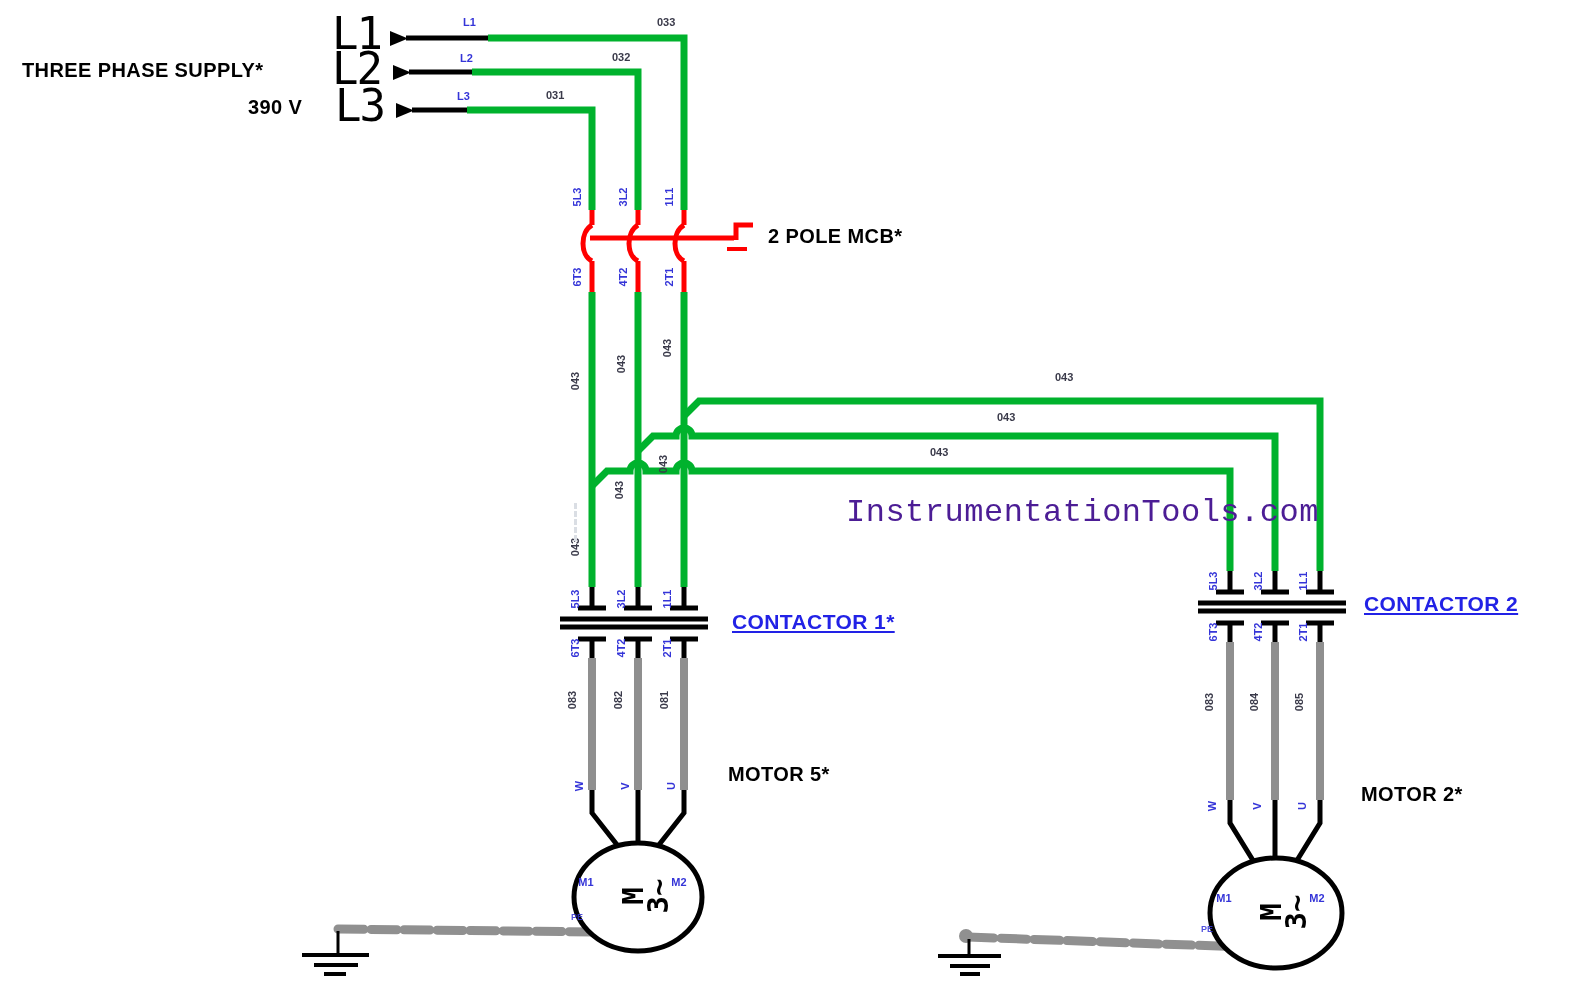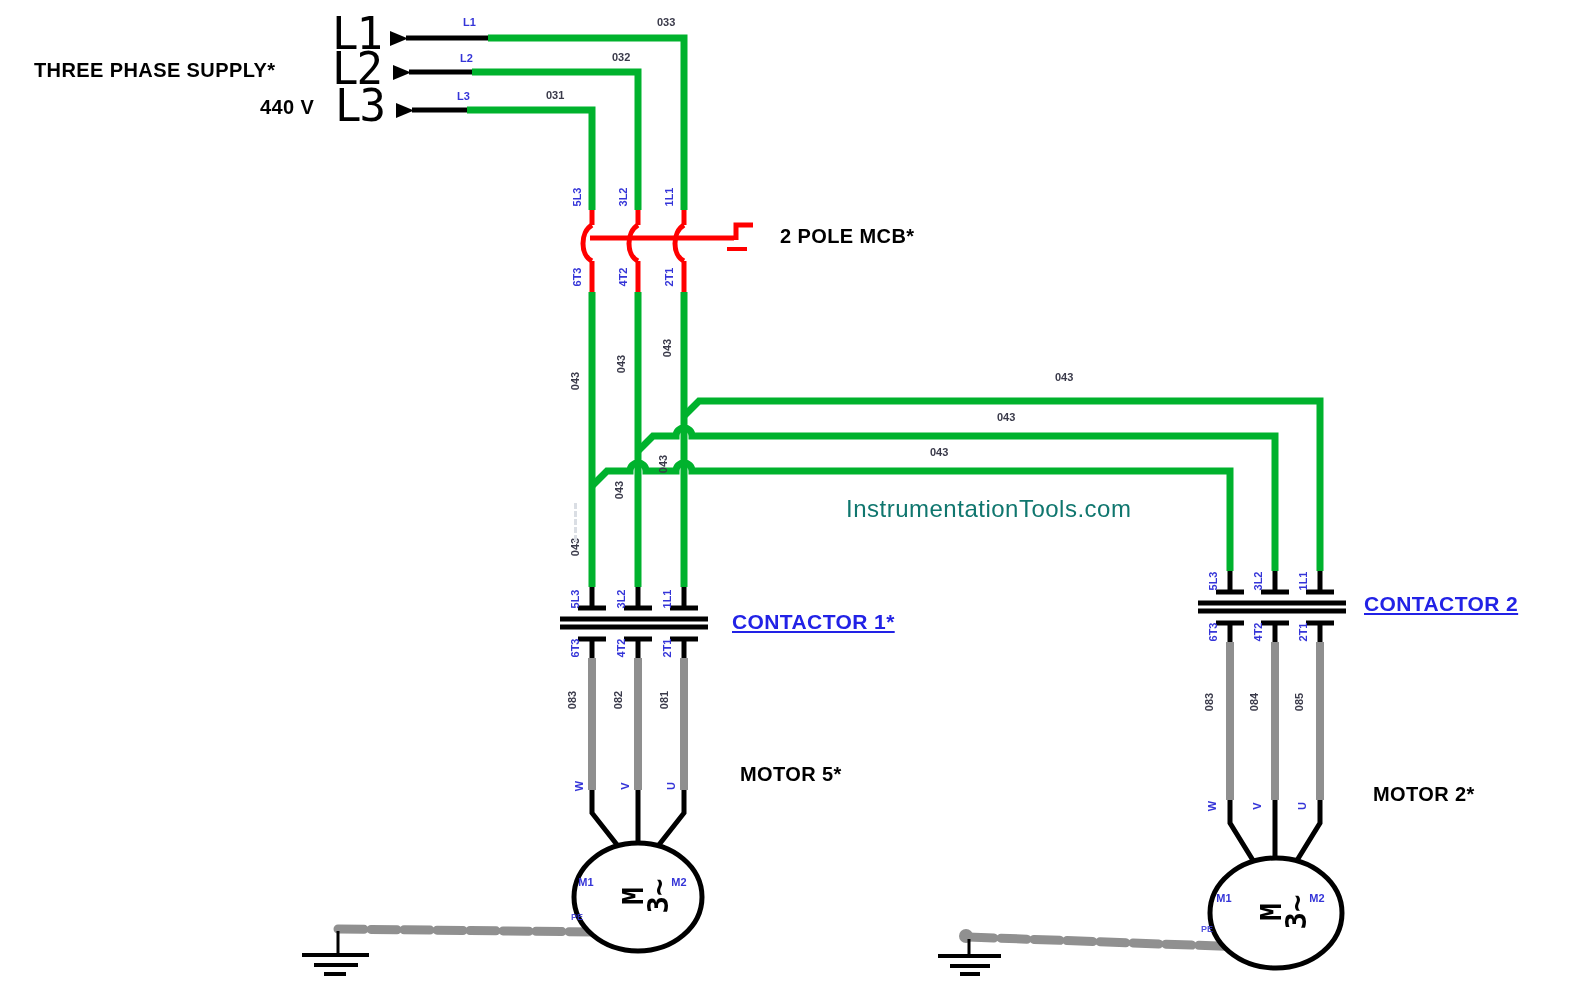--- a/index.html
+++ b/index.html
@@ -5,24 +5,24 @@
   html,body{margin:0;padding:0;background:#fff;}
   .canvas{position:relative;width:1570px;height:1001px;background:#fff;overflow:hidden;
           font-family:"Liberation Sans",sans-serif;}
   svg.wires{position:absolute;left:0;top:0;}
   .lbl{position:absolute;white-space:nowrap;line-height:1;}
   .v{transform:translate(-50%,-50%) rotate(-90deg);}
   .c{transform:translate(-50%,-50%);}
   .blue{color:#3535D8;font-weight:bold;font-size:11px;}
   .num{color:#3A3A4A;font-weight:bold;font-size:11px;}
   .pe{color:#3535D8;font-weight:bold;font-size:9px;opacity:.85;}
-  .head{font-weight:bold;font-size:20px;color:#000;letter-spacing:.4px;margin-left:12px;}
+  .head{font-weight:bold;font-size:20px;color:#000;letter-spacing:.4px;}
   .chead{font-weight:bold;font-size:21px;color:#2222E6;text-decoration:underline;letter-spacing:.4px;}
   .big{font-family:"DejaVu Sans Mono",monospace;font-size:44px;color:#000;letter-spacing:-2px;}
-  .watermark{font-size:24px;color:#0f766e;letter-spacing:.5px;}
+  .watermark{font-size:32px;color:#4c1d95;letter-spacing:.5px;font-family:Liberation Mono, monospace;}
   .motor-sym{position:absolute;font-family:"DejaVu Sans Mono",monospace;font-weight:bold;
              font-size:29px;line-height:.85;text-align:center;color:#000;
              transform:translate(-50%,-50%) rotate(-90deg);}
   .artifact{position:absolute;border-left:3px dashed #DADEE4;width:0;height:38px;}
 </style>
 </head>
 <body>
 
 <div class="canvas">
 
@@ -144,21 +144,21 @@
           <path d="M950 966 H990"></path>
           <path d="M960 974 H980"></path>
       </g>
     </g>
 
     <ellipse cx="638" cy="897" rx="64" ry="54" fill="#fff" stroke="#000" stroke-width="5"></ellipse>
     <ellipse cx="1276" cy="913" rx="66" ry="55" fill="#fff" stroke="#000" stroke-width="5"></ellipse>
   </svg>
 
   <div class="lbl head" style="left:22px;top:60px;">THREE PHASE SUPPLY*</div>
-  <div class="lbl head" style="left:248px;top:97px;">440 V</div>
+  <div class="lbl head" style="left:248px;top:97px;">390 V</div>
 
   <div class="lbl big" style="left:332px;top:12px;">L1</div>
   <div class="lbl big" style="left:332px;top:47px;">L2</div>
   <div class="lbl big" style="left:335px;top:84px;">L3</div>
 
   <span class="lbl blue" style="left:463px;top:17px;">L1</span>
   <span class="lbl blue" style="left:460px;top:53px;">L2</span>
   <span class="lbl blue" style="left:457px;top:91px;">L3</span>
 
   <span class="lbl num" style="left:657px;top:17px;">033</span>

